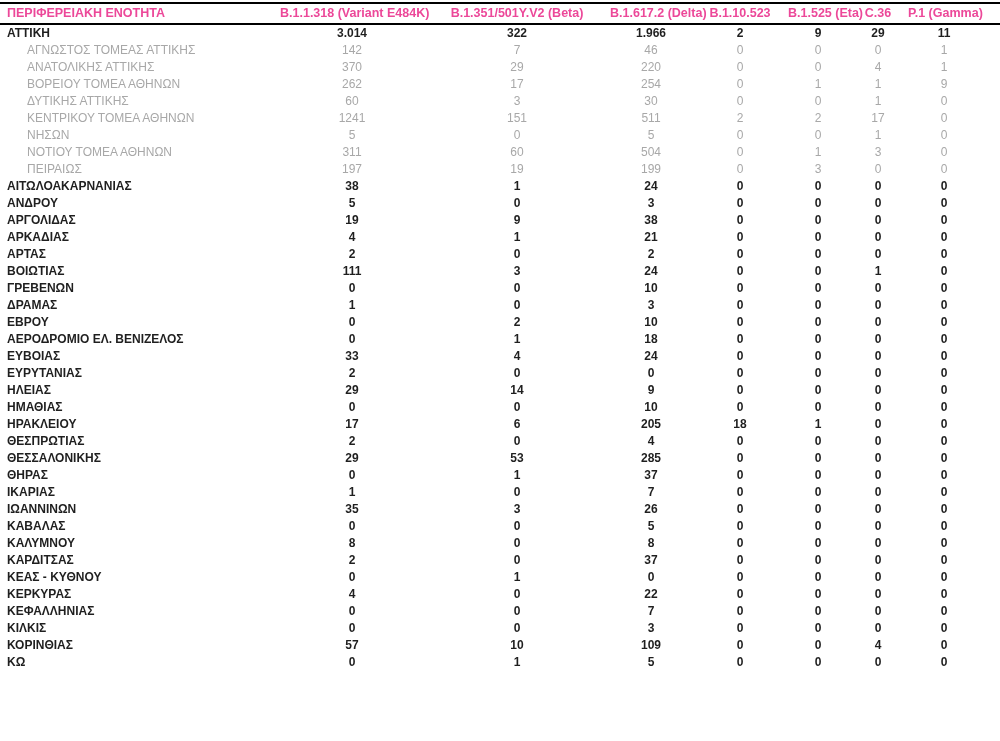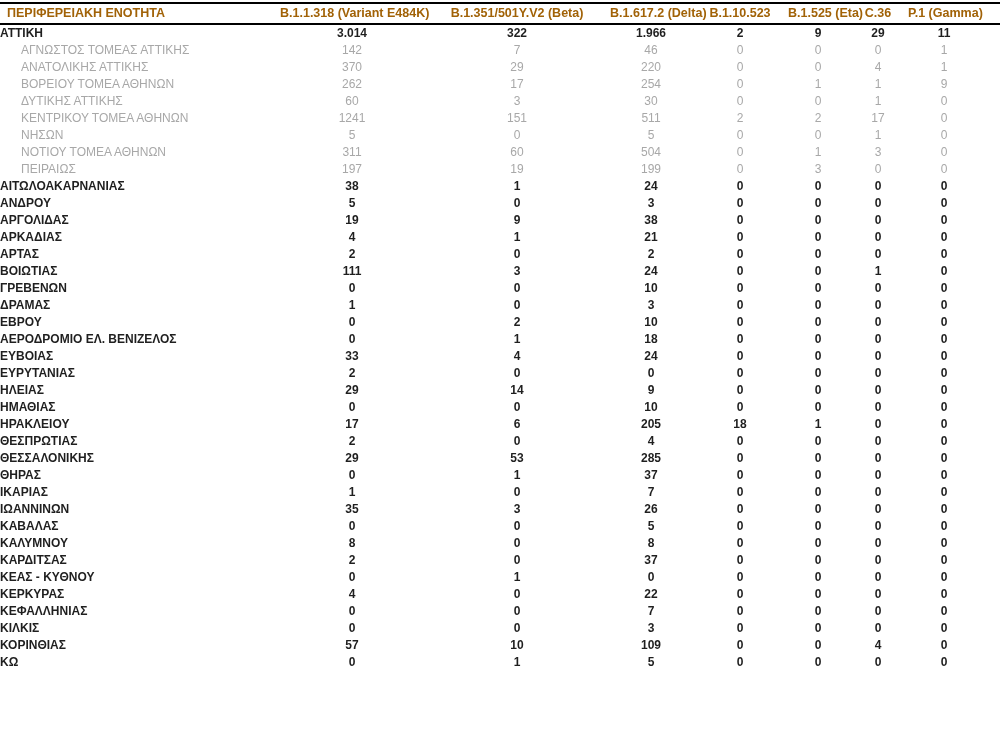--- a/index.html
+++ b/index.html
@@ -19,52 +19,53 @@
     border-collapse: collapse;
     table-layout: fixed;
     width: 1000px;
     margin-top: 2px;
   }
   table.variants th {
     border-top: 2.5px solid #000000;
     border-bottom: 2.5px solid #000000;
     font-size: 12.5px;
     font-weight: 700;
-    color: #a16207;
+    color: #ec4899;
     text-align: center;
     padding: 2px 0 3px 0;
     white-space: nowrap;
     overflow: visible;
   }
   table.variants th.region {
     text-align: left;
     padding-left: 7px;
   }
   table.variants td {
     font-size: 12px;
     height: 17px;
     line-height: 17px;
     padding: 0;
     text-align: center;
     white-space: nowrap;
     overflow: visible;
   }
   table.variants td.region {
     text-align: left;
+    padding-left: 7px;
   }
   tr.main td {
     color: #1f1f1f;
     font-weight: 700;
   }
   tr.sub td {
     color: #a8a8a8;
     font-weight: 400;
   }
   tr.sub td.region {
-    padding-left: 21px;
+    padding-left: 27px;
   }
 </style>
 </head>
 <body>
 
 <div class="page">
   <table class="variants">
     <colgroup>
       <col style="width:280px">
       <col style="width:144px">

